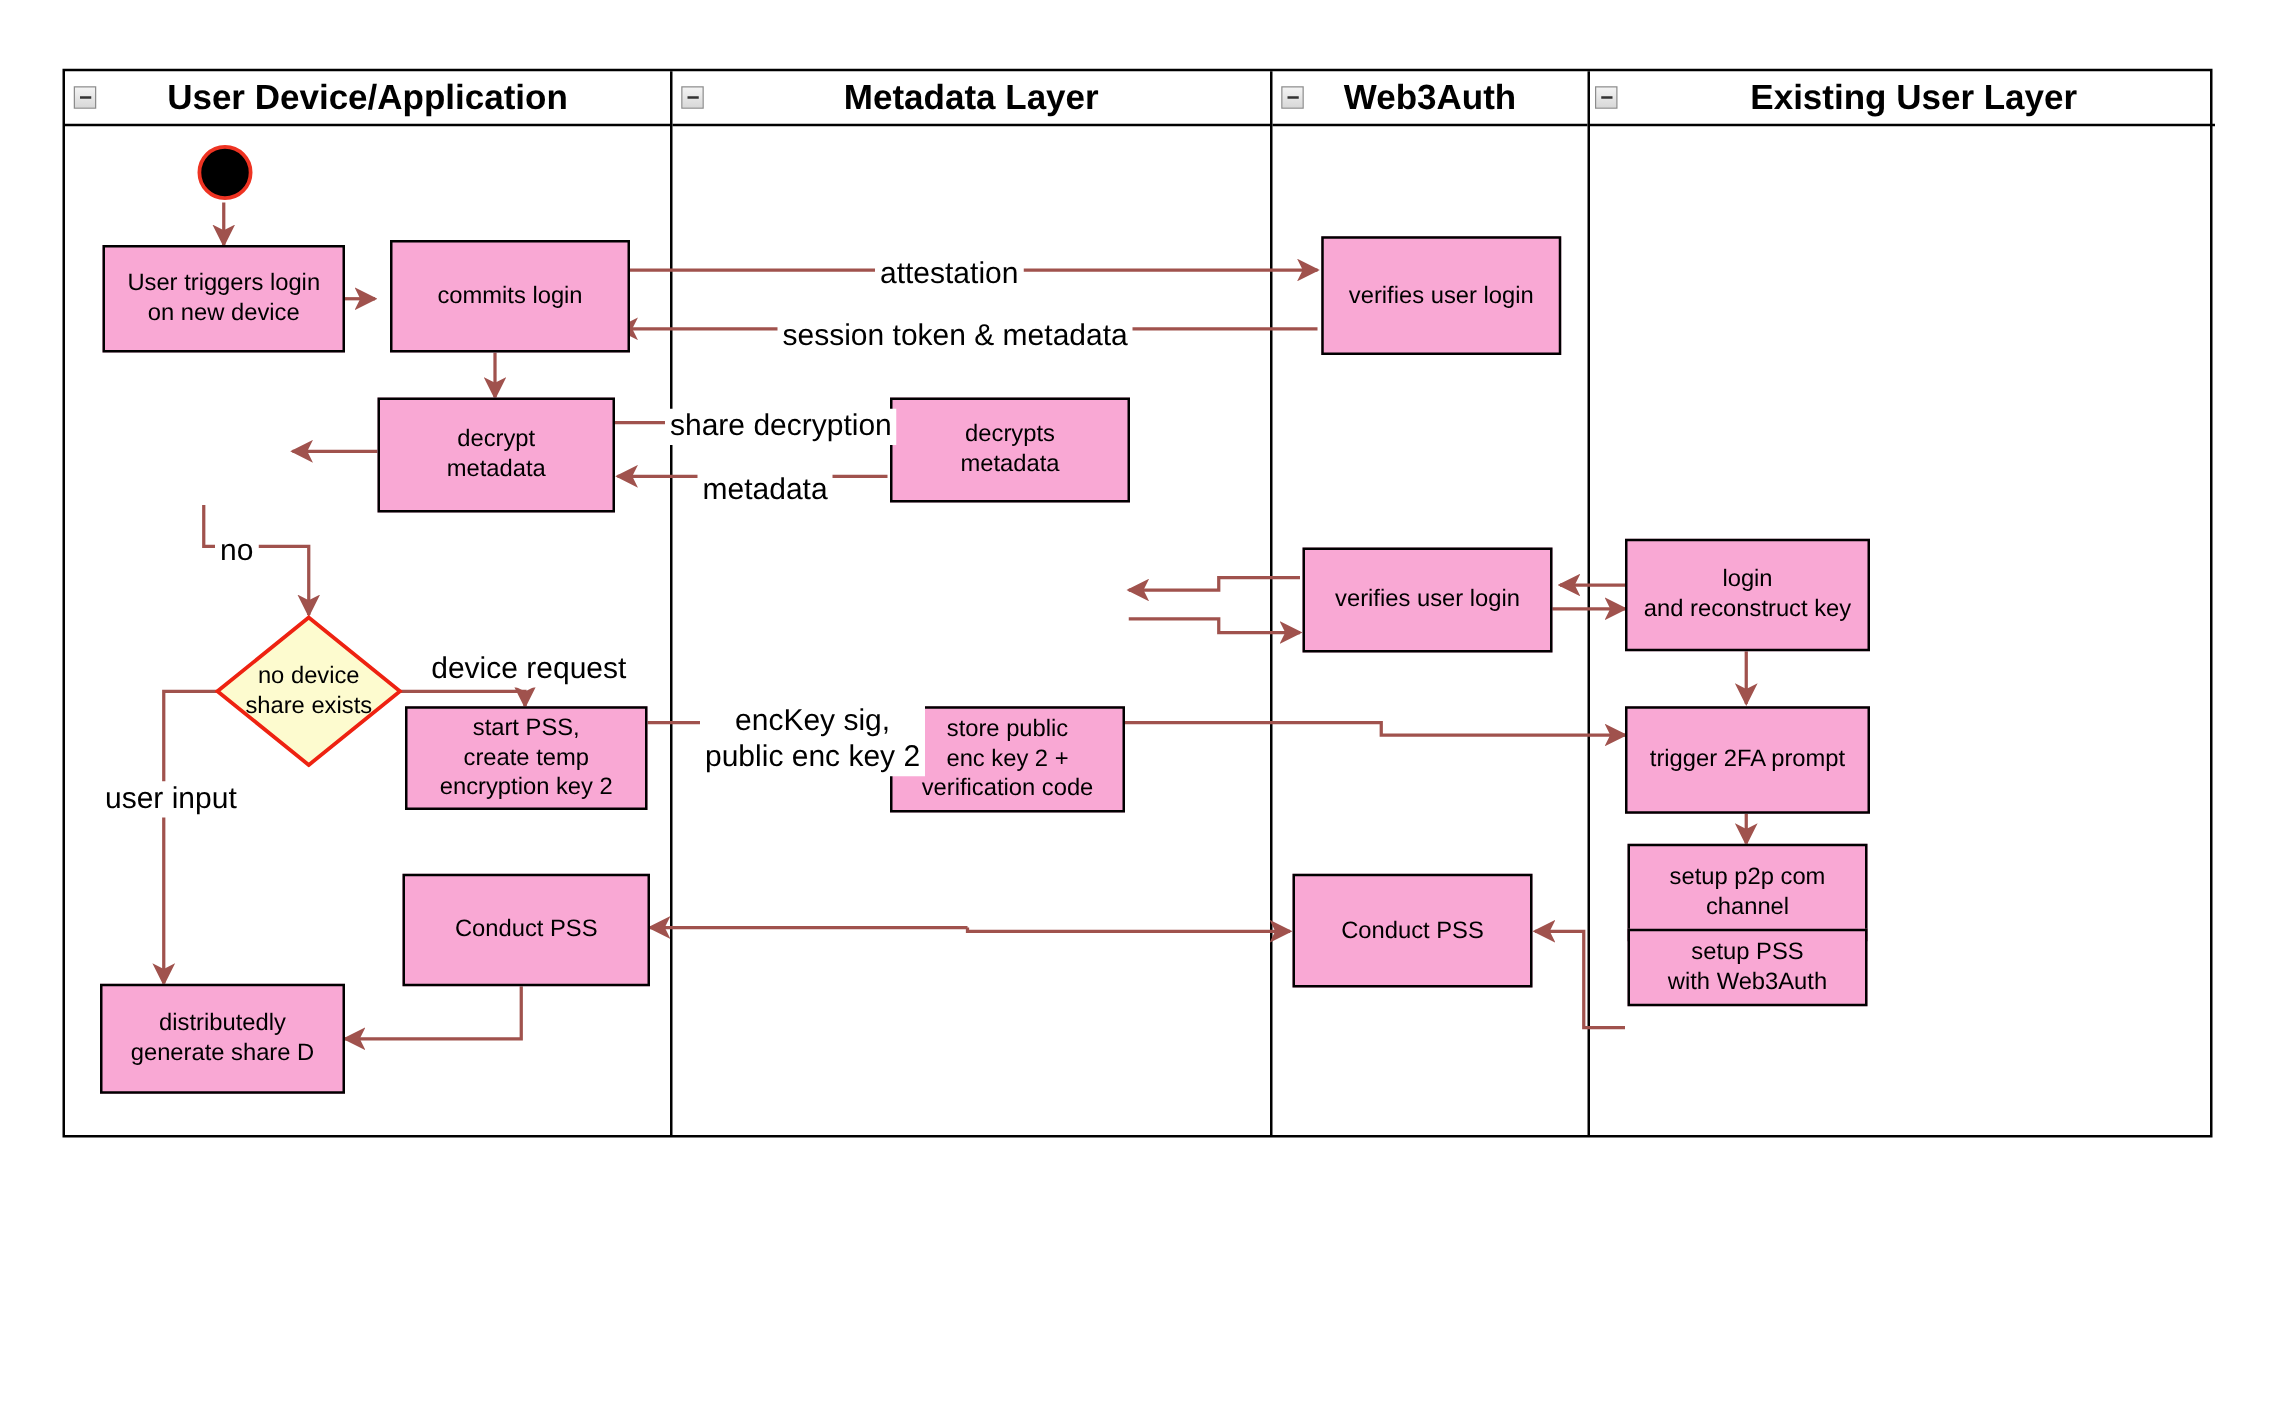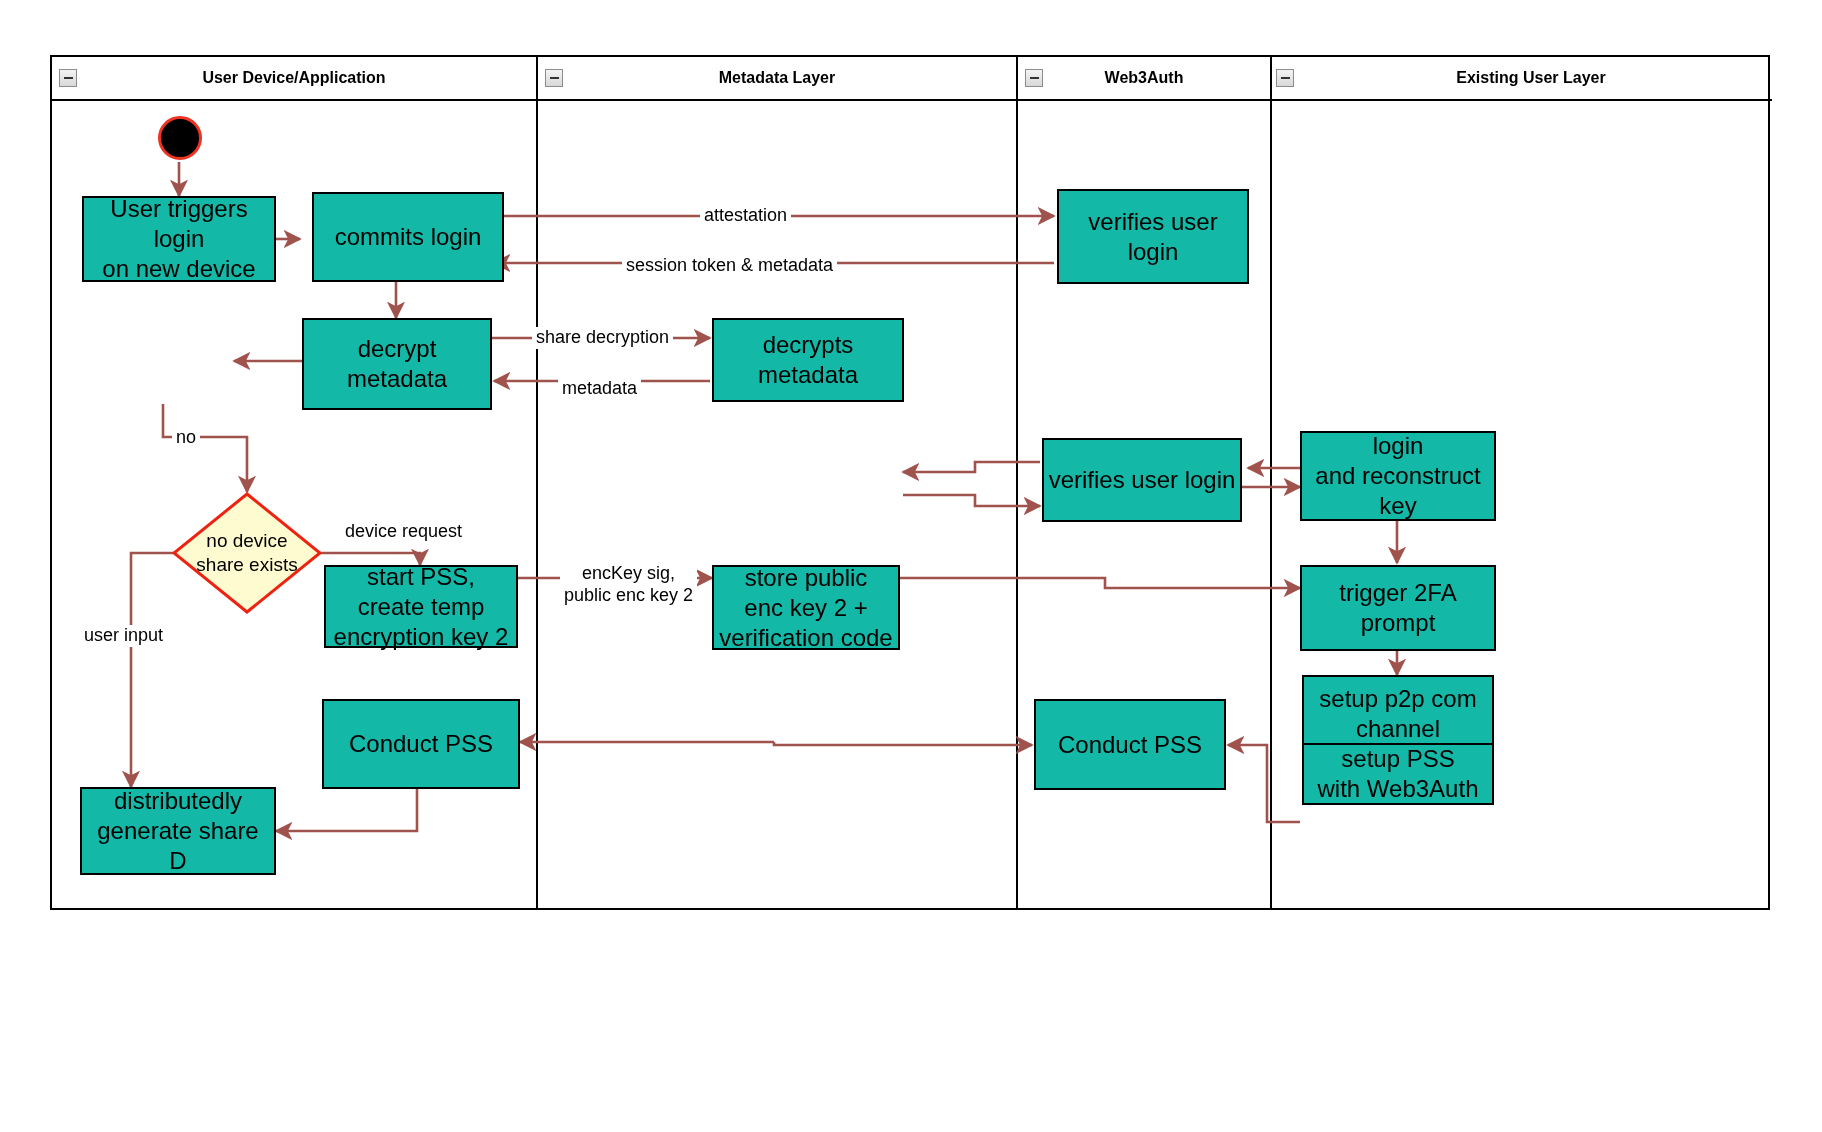--- a/index.html
+++ b/index.html
@@ -35,21 +35,21 @@
     left: 0;
     right: 0;
     height: 44px;
     border-bottom: 2px solid #000000;
     box-sizing: border-box;
     display: flex;
     align-items: center;
     justify-content: center;
   }
   .lane-title {
-    font-size: 16px;
+    font-size: 28px;
     font-weight: bold;
     color: #000000;
     letter-spacing: 0px;
     white-space: nowrap;
   }
   .collapse-box {
     position: absolute;
     left: 7px;
     top: 12px;
     width: 18px;
@@ -65,26 +65,26 @@
     display: block;
     width: 9px;
     height: 2px;
     background: #333333;
   }
   
   .node {
     position: absolute;
     box-sizing: border-box;
     border: 2px solid #000000;
-    background: #14b8a6;
+    background: #f9a8d4;
     display: flex;
     align-items: center;
     justify-content: center;
     text-align: center;
-    font-size: 24px;
+    font-size: 19px;
     line-height: 1.25;
     color: #000000;
     padding: 2px 4px;
     white-space: pre-line;
   }
   .start-node {
     position: absolute;
     border-radius: 50%;
     background: #000000;
     border: 3px solid #ee3322;
@@ -103,21 +103,21 @@
     text-align: center;
     font-size: 19px;
     line-height: 1.25;
     color: #000000;
     white-space: pre-line;
     pointer-events: none;
   }
   
   .edge-label {
     position: absolute;
-    font-size: 18px;
+    font-size: 24px;
     line-height: 1.2;
     color: #000000;
     background: #ffffff;
     padding: 0 4px;
     text-align: center;
     white-space: pre-line;
   }
   
   #edges {
     position: absolute;

